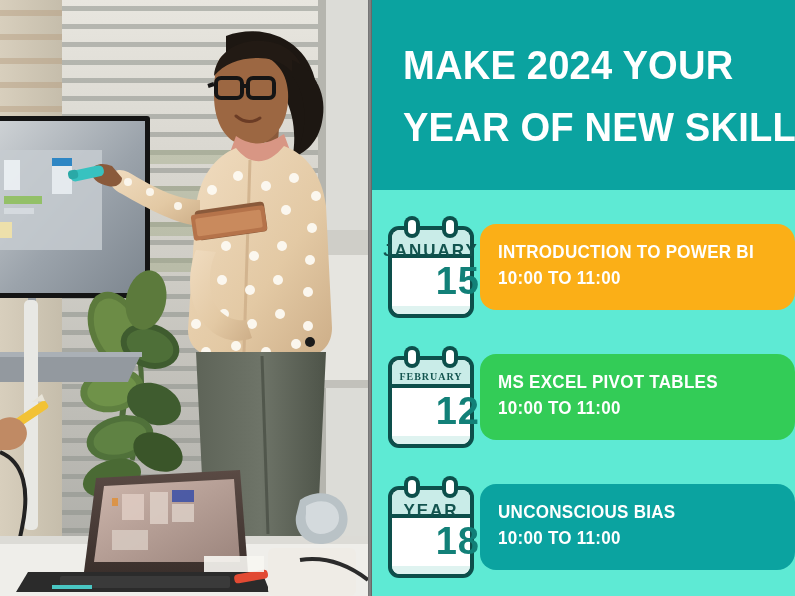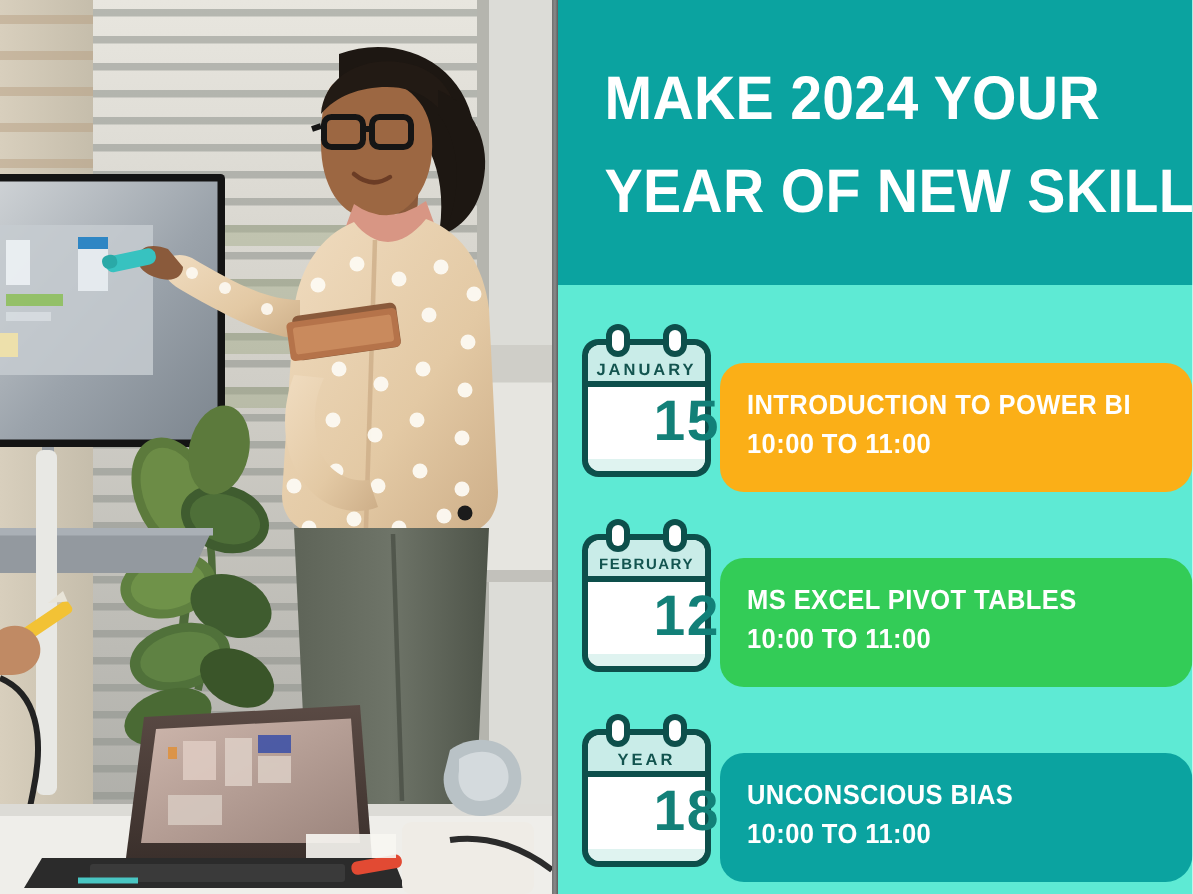--- a/index.html
+++ b/index.html
@@ -28,37 +28,37 @@
 
   
   .events{position:absolute;left:0;top:190px;width:423px;height:406px;}
   .event-row{position:absolute;left:0;width:423px;height:117px;}
   .event-row.r1{top:18px;}
   .event-row.r2{top:148px;}
   .event-row.r3{top:278px;}
 
   
   .pill{position:absolute;left:108px;top:16px;width:315px;height:86px;
-        border-radius:16px 18px 18px 16px;margin-top:18px;}
+        border-radius:16px 18px 18px 16px;}
   .pill-inner{position:absolute;left:18px;top:16px;right:10px;}
   .pill-title{color:#ffffff;font-weight:bold;font-size:18.5px;line-height:23px;
               text-transform:uppercase;letter-spacing:.3px;
               transform:scaleX(.92);transform-origin:left center;white-space:nowrap;}
   .pill-time{color:#ffffff;font-weight:bold;font-size:18.5px;line-height:24px;
              margin-top:3px;letter-spacing:.3px;
              transform:scaleX(.92);transform-origin:left center;white-space:nowrap;}
 
   
   .cal{position:absolute;left:10px;top:4px;width:98px;height:110px;}
   .cal svg{display:block;}
   .cal-month{position:absolute;left:0;top:29px;width:98px;text-align:center;
-             font-size:11px;font-weight:bold;color:#13544f;letter-spacing:2.0px;}
+             font-size:17px;font-weight:bold;color:#13544f;letter-spacing:2.0px;}
   .cal-day{position:absolute;left:0;top:48px;width:98px;text-align:right;
            font-size:38px;font-weight:bold;color:#128078;letter-spacing:1px;}
-  .cal-month.tight{letter-spacing:1.0px;font-size:10px;}
+  .cal-month.tight{letter-spacing:1.0px;font-size:10px;font-family:Liberation Serif, serif;}
 </style>
 </head>
 <body>
 
 <div class="poster">
 
   <div class="photo">
     <svg viewBox="0 0 368 596" xmlns="http://www.w3.org/2000/svg" aria-hidden="true">
       <defs>
         <linearGradient id="blindG" x1="0" y1="0" x2="0" y2="1">

